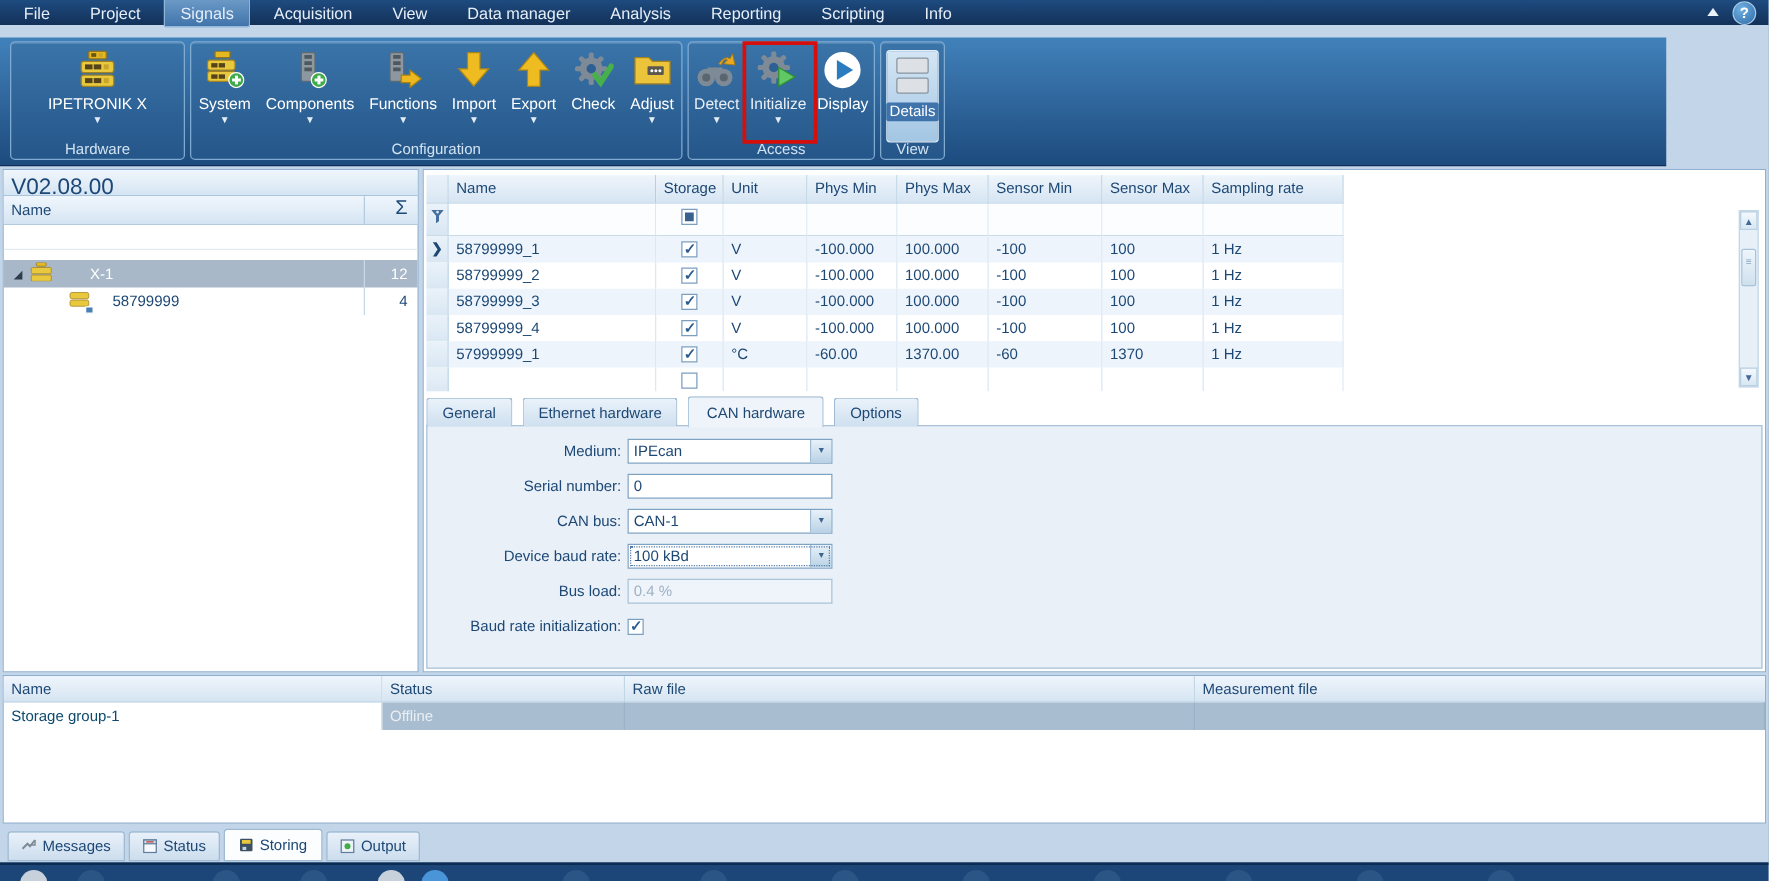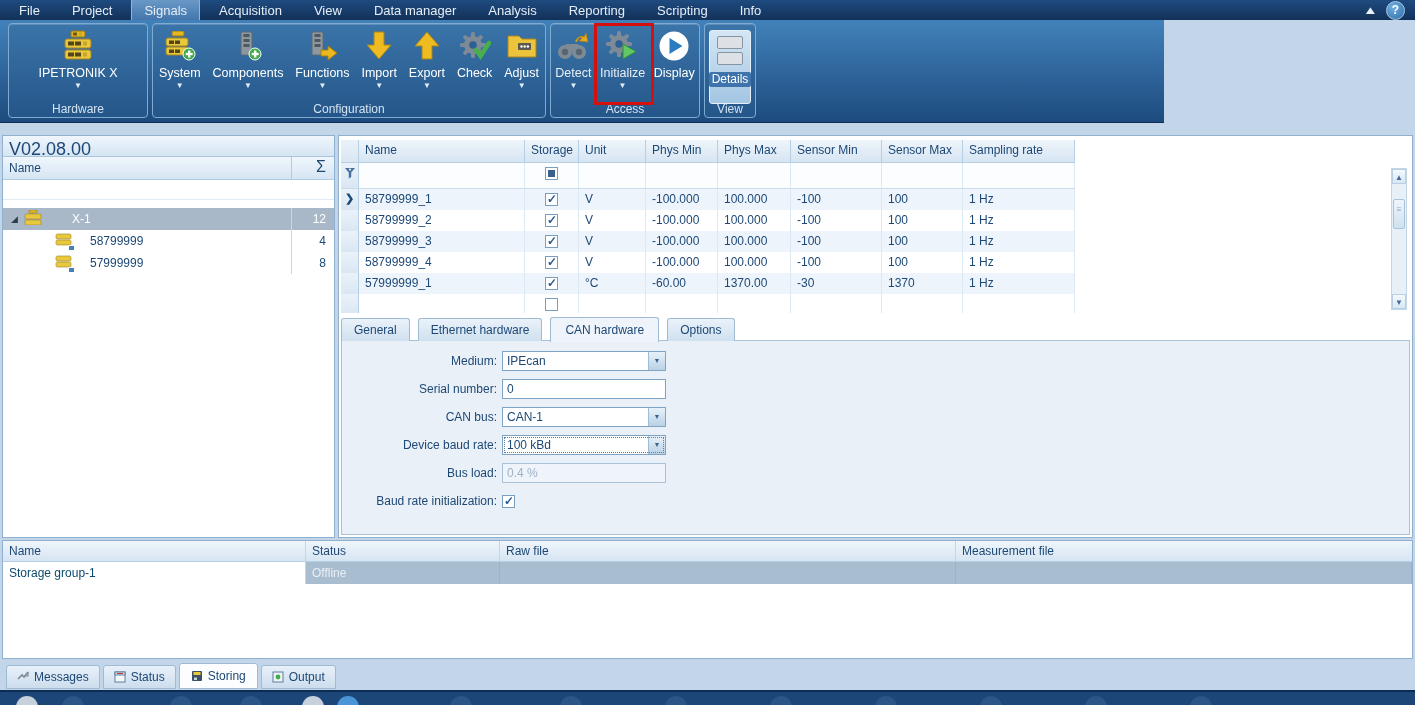--- a/index.html
+++ b/index.html
@@ -23,21 +23,21 @@
   .menubar-right { margin-left:auto; display:flex; align-items:center; gap:10px; padding-right:10px; }
   .chev-up { color:#e9f1f9; font-size:11px; transform:scaleX(1.4); }
   .help-btn {
     width:19px; height:19px; border-radius:50%;
     background: radial-gradient(circle at 35% 30%, #6fb0e2, #2f6ca8);
     border:1px solid #a9cbe8; color:#fff; font-weight:bold; font-size:12px;
     text-align:center; line-height:17px;
   }
   
   .ribbon {
-    position:absolute; left:0; top:20px; width:1164px; height:103px;
+    position:absolute; left:0; top:30px; width:1333px; height:103px;
     background: linear-gradient(#4181ba,#1d4b7e);
     border-bottom:1px solid #0e2f55;
   }
   .rgroup {
     position:absolute; top:3px; height:95px;
     border:1px solid #7fabd2; border-radius:4px;
     background: linear-gradient(#3a74a9,#255689);
     box-shadow: inset 0 1px rgba(255,255,255,.18);
   }
   .glabel {
@@ -374,32 +374,20 @@
           <rect x="1" y="1" width="15" height="5" rx="1.5" fill="#e8c93e" stroke="#a08223" stroke-width=".6"></rect>
           <rect x="1" y="7" width="15" height="5" rx="1.5" fill="#e8c93e" stroke="#a08223" stroke-width=".6"></rect>
         </svg>
         <span class="lock-badge"></span>
       </span>
       <span style="margin-left:12px;">58799999</span>
       <span class="tree-count-sep"></span>
       <span class="tree-count">4</span>
     </div>
 
-    <div class="tree-row">
-      <span class="dev-ic" style="margin-left:52px;">
-        <svg width="17" height="13" viewBox="0 0 17 13">
-          <rect x="1" y="1" width="15" height="5" rx="1.5" fill="#e8c93e" stroke="#a08223" stroke-width=".6"></rect>
-          <rect x="1" y="7" width="15" height="5" rx="1.5" fill="#e8c93e" stroke="#a08223" stroke-width=".6"></rect>
-        </svg>
-        <span class="lock-badge"></span>
-      </span>
-      <span style="margin-left:12px;">57999999</span>
-      <span class="tree-count-sep"></span>
-      <span class="tree-count">8</span>
-    </div>
   </div>
 
   <div class="panel" style="left:338px; top:135px; width:1075px; height:403px;">
 
     <div class="sig-table" style="width:734px; height:173px; overflow:hidden;">
       <div class="srow shead">
         <div class="scell ind"></div>
         <div class="scell cname">Name</div>
         <div class="scell cact">Storage</div>
         <div class="scell cunit">Unit</div>
@@ -470,21 +458,21 @@
         <div class="scell csmax">100</div>
         <div class="scell crate">1 Hz</div>
       </div>
       <div class="srow sdata alt">
         <div class="scell ind"></div>
         <div class="scell cname">57999999_1</div>
         <div class="scell cact"><span class="cb checked"></span></div>
         <div class="scell cunit">°C</div>
         <div class="scell cpmin">-60.00</div>
         <div class="scell cpmax">1370.00</div>
-        <div class="scell csmin">-30</div>
+        <div class="scell csmin">-60</div>
         <div class="scell csmax">1370</div>
         <div class="scell crate">1 Hz</div>
       </div>
 
       <div class="srow sdata">
         <div class="scell ind"></div>
         <div class="scell cname"></div>
         <div class="scell cact"><span class="cb"></span></div>
         <div class="scell cunit"></div>
           <div class="scell cpmin"></div>

